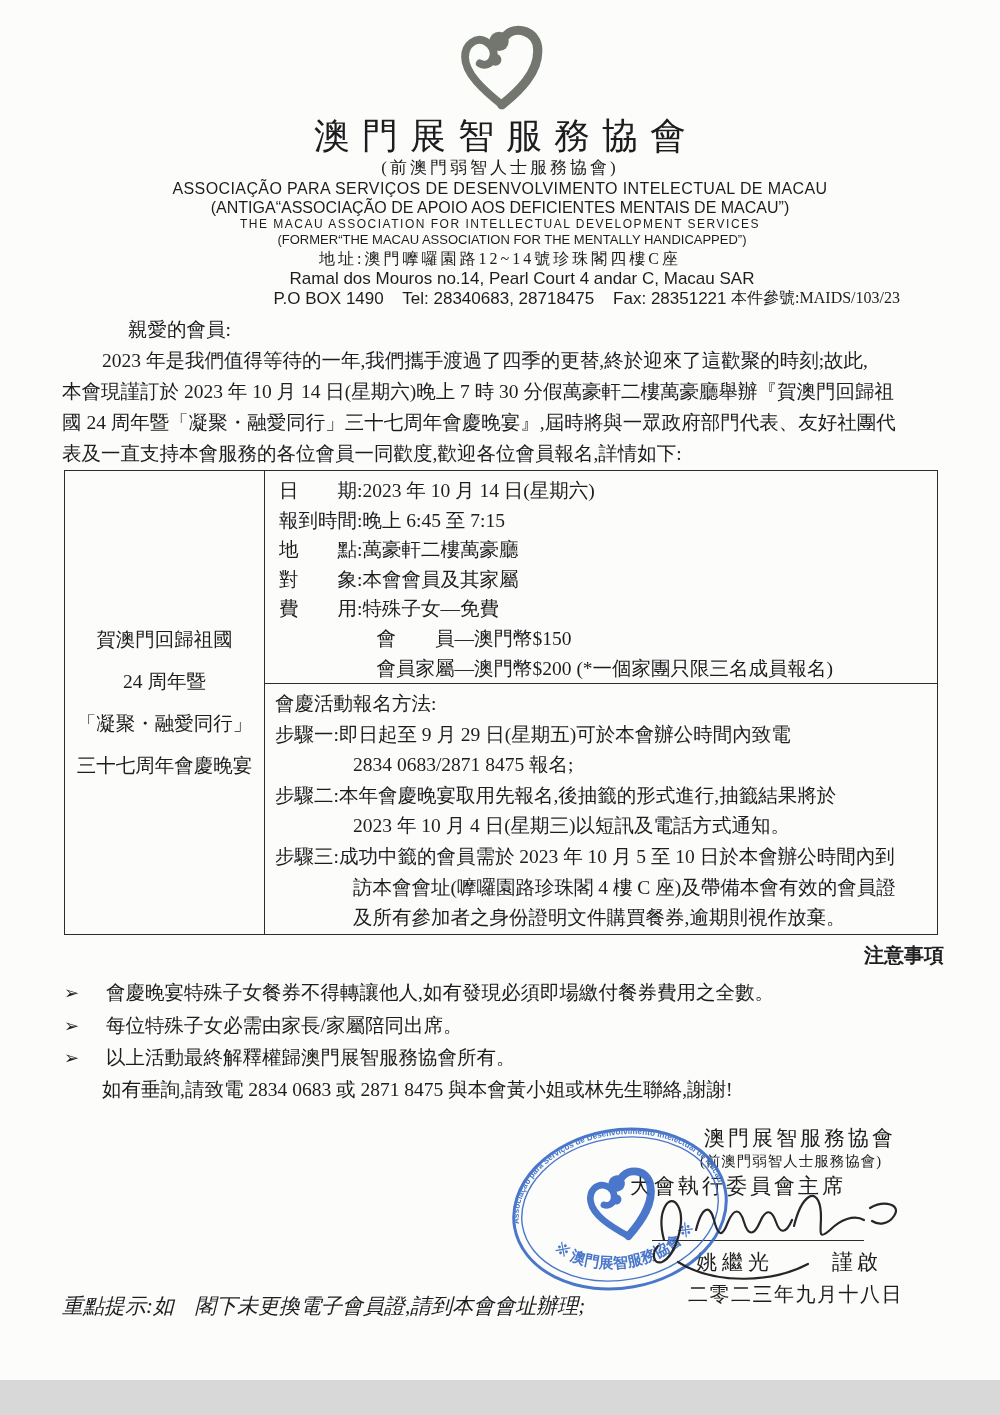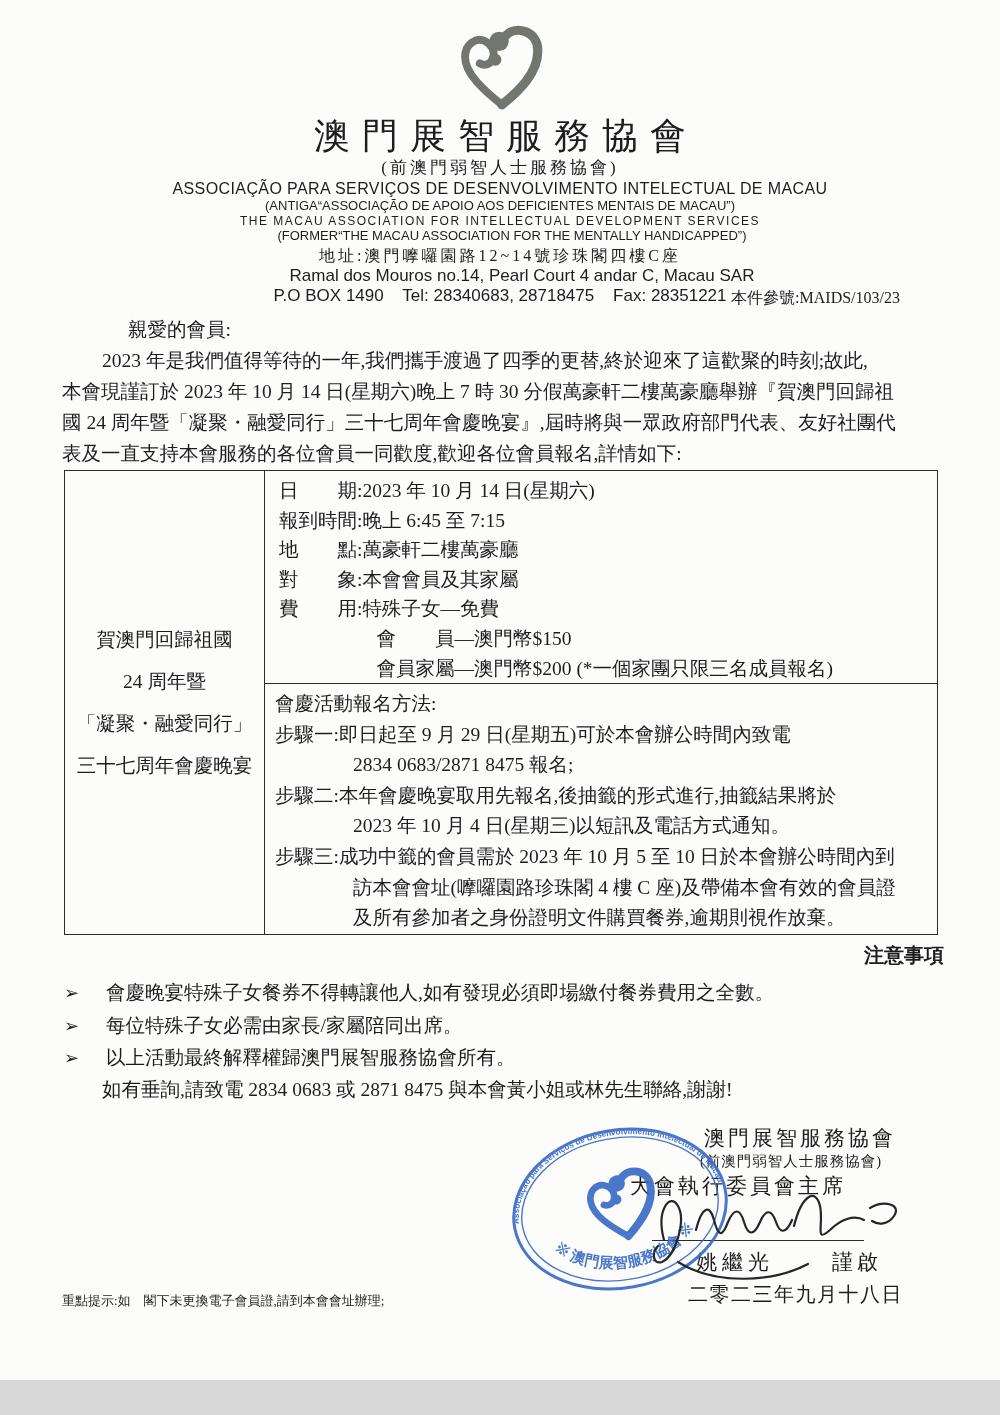--- a/index.html
+++ b/index.html
@@ -9,21 +9,21 @@
     font-family:"Liberation Serif","DejaVu Serif",serif;
   }
   .sans { font-family:"Liberation Sans","DejaVu Sans",sans-serif; }
 
   
   .letterhead { position:absolute; top:22px; left:0; right:0; text-align:center; line-height:1.12; }
   .logo { display:block; margin:0 auto 2px auto; }
   .org-zh   { font-size:36px; letter-spacing:12px; margin-left:12px; }
   .former-zh{ font-size:17px; letter-spacing:3px; margin-top:2px; }
   .org-pt   { font-size:16px; letter-spacing:.4px; margin-top:3px; }
-  .former-pt{ font-size:13px; margin-top:1px; }
+  .former-pt{ font-size:16px; margin-top:1px; }
   .org-en   { font-size:12px; letter-spacing:1.5px; margin-top:1px; }
   .former-en{ font-size:13px; margin-top:1px;margin-left:24px; }
   .addr-zh  { font-size:16px; letter-spacing:3px; margin-top:3px; }
   .addr-en  { font-size:17px; margin-top:1px;padding-left:44px; }
   .pobox    { font-size:17px; margin-top:1px; white-space:pre; }
 
   .ref-no { position:absolute; top:288px; right:100px; font-size:16px; }
 
   
   .body-text { position:absolute; top:314px; left:62px; width:882px; font-size:19.5px; line-height:31px; }
@@ -54,21 +54,21 @@
   .sig-org    { position:absolute; top:1124px; left:704px; font-size:21px; letter-spacing:3px; }
   .sig-former { position:absolute; top:1152px; left:700px; font-size:14.5px; letter-spacing:1px; }
   .sig-title  { position:absolute; top:1172px; left:630px; font-size:21px; letter-spacing:3px; }
   .sig-line   { position:absolute; top:1240px; left:652px; width:212px; border-bottom:1.6px solid #2c2c30; height:0; }
   .sig-name   { position:absolute; top:1248px; left:696px; font-size:21px; letter-spacing:5px; }
   .sig-close  { position:absolute; top:1248px; left:832px; font-size:21px; letter-spacing:4px; }
   .sig-date   { position:absolute; top:1281px; left:688px; font-size:20px; letter-spacing:1.5px; }
   .stamp-wrap { position:absolute; top:1120px; left:503px; opacity:.92; z-index:3; }
   .scribble-wrap { position:absolute; top:1168px; left:642px; z-index:4; }
 
-  .footer-note { position:absolute; top:1292px; left:62px; font-size:13px; }
+  .footer-note { position:absolute; top:1292px; left:62px; font-size:21px;font-style:italic; }
 </style>
 </head>
 <body>
 
 <div class="page">
 
   <div class="letterhead">
     <svg class="logo" width="102" height="92" viewBox="0 0 100 100" style="color:#72766f">
       <g id="assoc-heart" stroke="currentColor" fill="none" stroke-linecap="round">
         <path d="M 56,15 C 67,3 91,10 91,30 C 92,54 72,74 52,90" stroke-width="10"></path>

